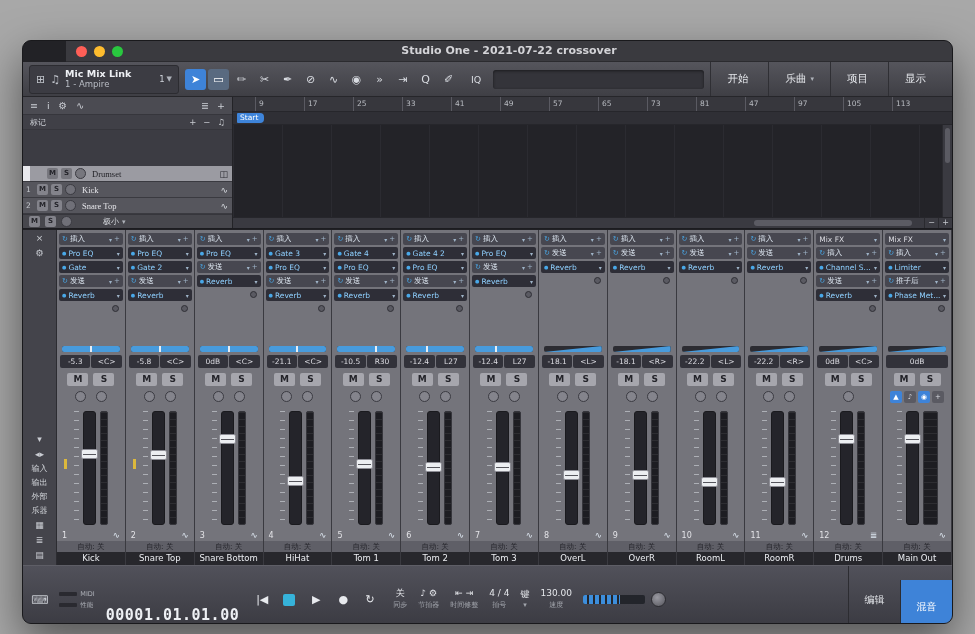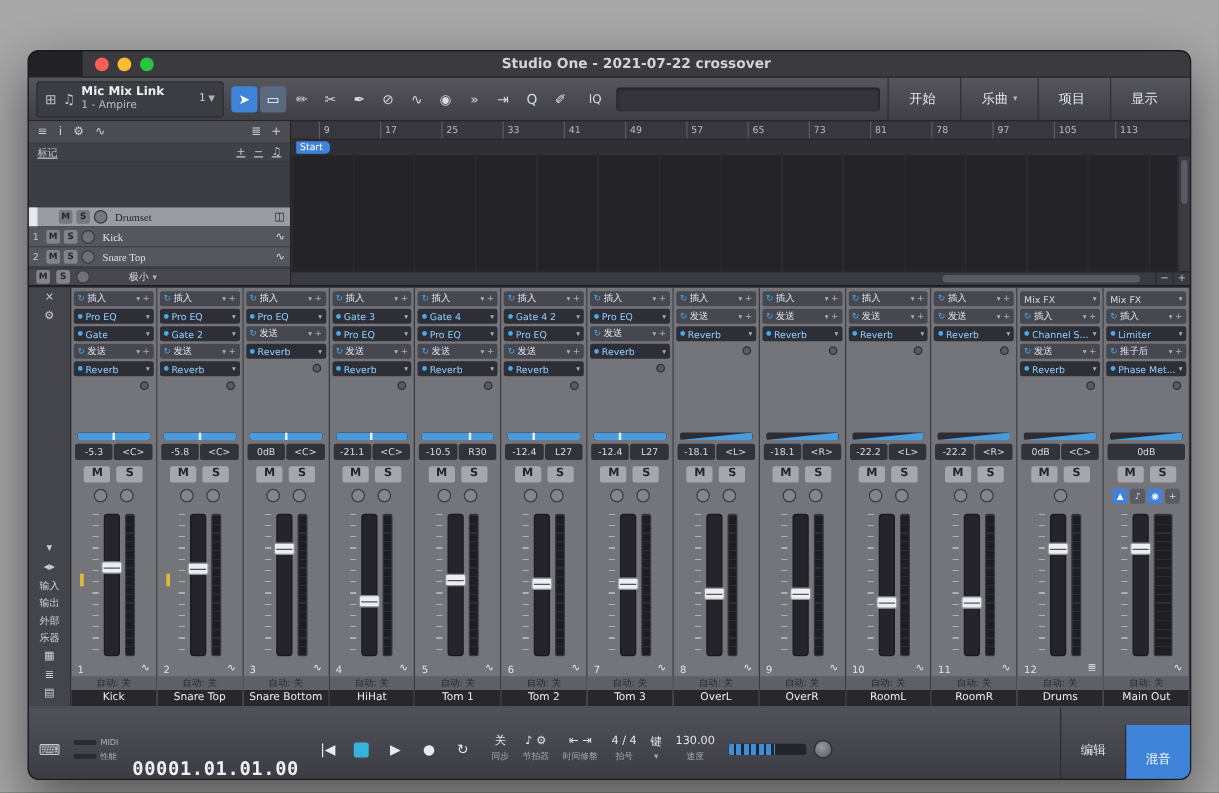--- a/index.html
+++ b/index.html
@@ -26,21 +26,21 @@
   .tool.semi{background:#596a80;color:#fff;}
   .iqchip{font-size:9.5px;color:#d8dbe1;padding:0 6px;}
   .tb-inset{flex:1;height:19px;background:#34343a;border-radius:3px;box-shadow:inset 0 1px 3px rgba(0,0,0,.5);}
   .menus{display:flex;height:100%;align-items:stretch;}
   .menubtn{display:flex;align-items:center;gap:4px;padding:0 16px;font-size:10.5px;color:#e4e6ea;border-left:1px solid #2f2f34;}
   
   .arrange{height:132px;flex:none;display:flex;background:#2a2a2f;border-bottom:1px solid #1c1c20;}
   .trackpanel{width:210px;flex:none;background:#47474d;border-right:1px solid #232327;display:flex;flex-direction:column;}
   .ptoolbar{height:18px;flex:none;background:#4b4b52;border-bottom:1px solid #36363c;display:flex;align-items:center;gap:9px;padding:0 7px;font-size:9.5px;color:#ced1d7;}
   .ptoolbar .right{margin-left:auto;display:flex;gap:8px;}
-  .markersrow{height:15px;flex:none;background:#404047;border-bottom:1px solid #36363c;display:flex;align-items:center;gap:6px;padding:0 7px;font-size:8px;color:#c9ccd2;text-decoration:underline;}
+  .markersrow{height:15px;flex:none;background:#404047;border-bottom:1px solid #36363c;display:flex;align-items:center;gap:6px;padding:0 7px;font-size:8px;color:#c9ccd2;}
   .markersrow .mics{margin-left:auto;display:flex;gap:7px;font-size:8.5px;}
   .pspacer{flex:1;background:#3c3c43;}
   .trow{height:16px;flex:none;background:#56565d;border-bottom:1px solid #3a3a40;display:flex;align-items:center;gap:3px;padding:0 4px 0 0;color:#e4e4e8;font-size:8.5px;}
   .trow .tab{display:none;width:7px;height:100%;background:#e9e9ed;flex:none;}
   .trow.folder{background:#9b9ba2;color:#1f1f24;}
   .trow.folder .tab{display:block;}
   .trow .tnum{width:11px;text-align:center;font-size:7.5px;color:#c4c7cd;flex:none;}
   .trow.folder .tnum{color:#3a3a40;}
   .tbt{width:11px;height:11px;flex:none;border-radius:2px;background:#83838b;color:#24242a;font-size:7px;font-weight:bold;text-align:center;line-height:11px;}
   .trow.folder .tbt{background:#77777e;}
@@ -318,21 +318,21 @@
           <div class="rtick">49</div>
 
           <div class="rtick">57</div>
 
           <div class="rtick">65</div>
 
           <div class="rtick">73</div>
 
           <div class="rtick">81</div>
 
-          <div class="rtick">78</div>
+          <div class="rtick">47</div>
 
           <div class="rtick">97</div>
 
           <div class="rtick">105</div>
 
           <div class="rtick">113</div>
 
       </div>
       <div class="markerlane">
         <span class="startflag">Start</span>

